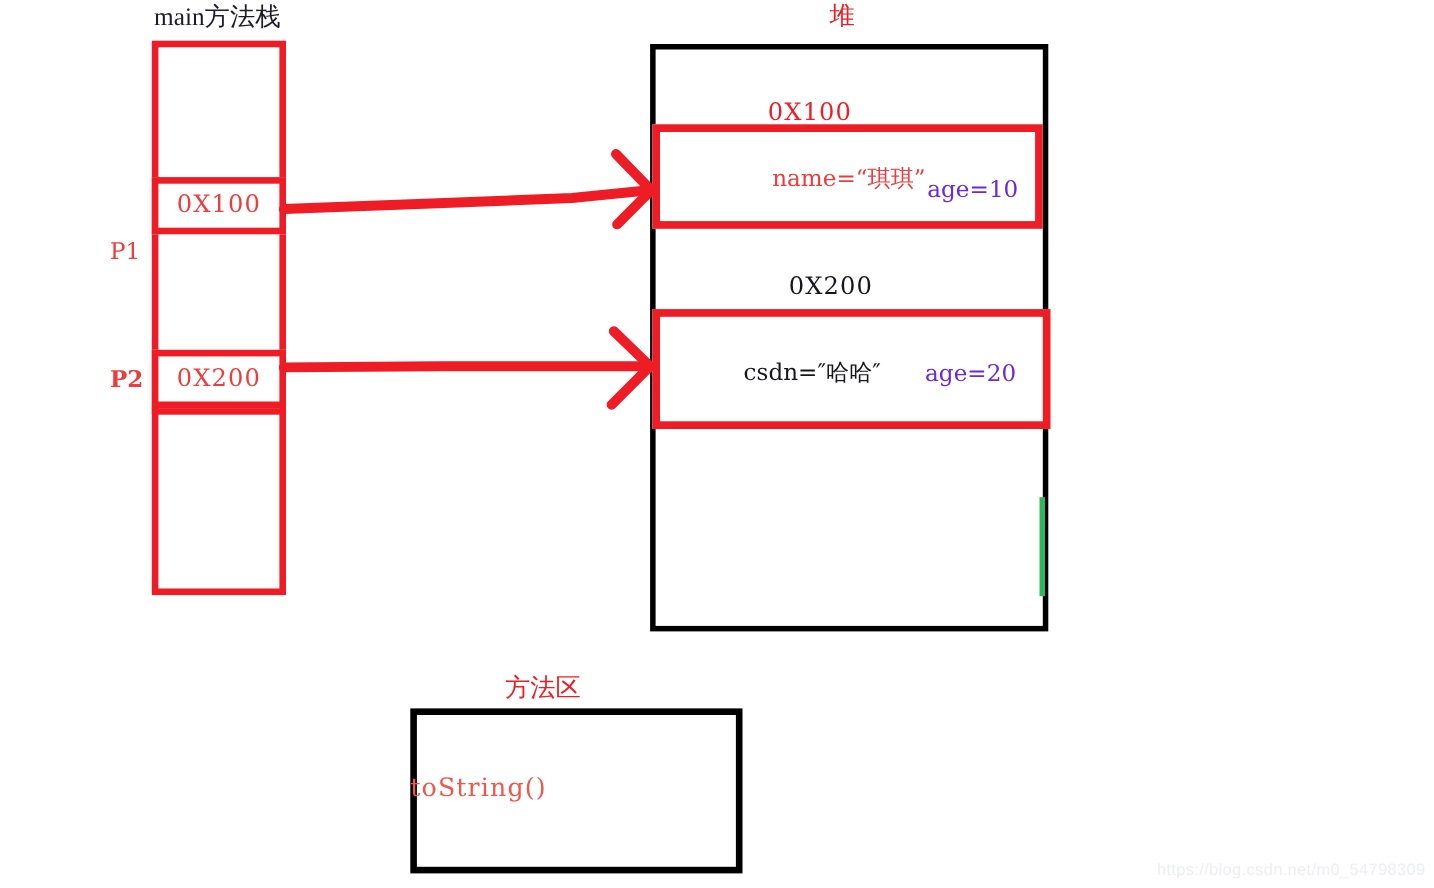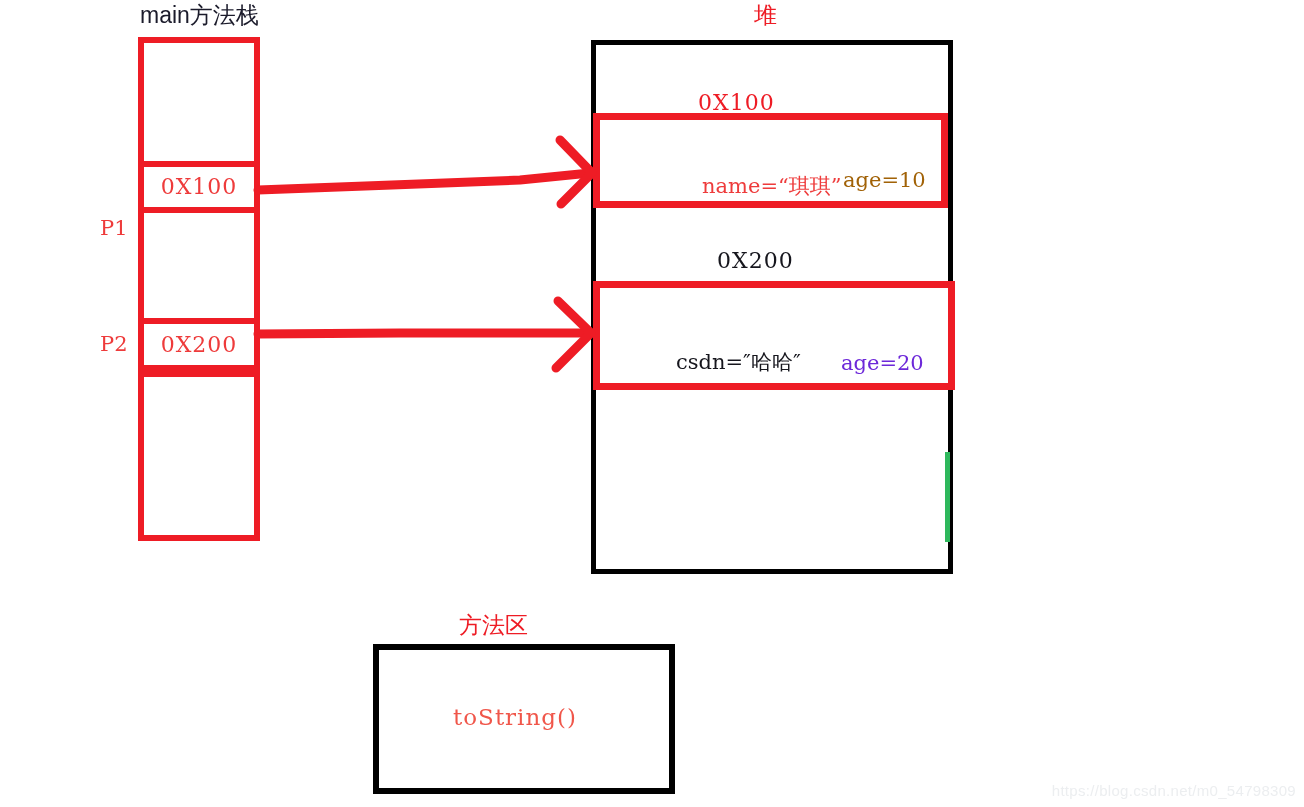--- a/index.html
+++ b/index.html
@@ -21,21 +21,21 @@
     white-space: nowrap;
     line-height: 1;
   }
 
   
   .title-stack {
     left: 140px;
     top: 4px;
     font-size: 23px;
     color: #1b1b2b;
-    font-family: Liberation Sans, sans-serif;
+    font-family: Liberation Serif, serif;
     letter-spacing: 0px;
   }
   .title-heap {
     left: 754px;
     top: 4px;
     font-size: 23px;
     color: #ee1c25;
     font-family: "DejaVu Serif", "Liberation Serif", serif;
   }
   .title-method {
@@ -118,40 +118,39 @@
     position: absolute;
     font-size: 22px;
     font-family: "DejaVu Serif", "Liberation Serif", serif;
     letter-spacing: 1px;
   }
   .obj-field {
     position: absolute;
     font-size: 21px;
     font-family: "DejaVu Serif", "Liberation Serif", serif;
     white-space: nowrap;
-    margin-top: 24px;
   }
 
   
   .method-box {
     position: absolute;
     left: 373px;
     top: 644px;
     width: 302px;
     height: 150px;
     border: 6px solid #000000;
     box-sizing: border-box;
     background: #ffffff;
   }
   .method-text {
     position: absolute;
     left: 373px;
     top: 704px;
     width: 284px;
-    text-align: center;
+    text-align: left;
     font-size: 23px;
     color: #f0564a;
     font-family: "DejaVu Serif", "Liberation Serif", serif;
     letter-spacing: 1px;
   }
 
   
   .arrow-svg {
     position: absolute;
     left: 0;
@@ -183,30 +182,30 @@
 
   <div class="stack-box"></div>
 
   <div class="stack-cellbox" style="top:161px;height:52px;"></div>
   <div class="stack-cellbox" style="top:318px;height:53px;"></div>
   <div class="stack-div" style="top:371px;"></div>
 
   <div class="lbl ptr-label" style="left:100px;top:176px;margin-top:42px;">P1</div>
   <div class="lbl slot-text" style="top:176px;">0X100</div>
 
-  <div class="lbl ptr-label" style="left:100px;top:334px;">P2</div>
+  <div class="lbl ptr-label" style="left:100px;top:334px;font-weight:bold;">P2</div>
   <div class="lbl slot-text" style="top:334px;">0X200</div>
 
   <div class="heap-box"></div>
   <div class="heap-green"></div>
 
   <div class="addr-label" style="left:698px;top:90px;color:#ee1c25;">0X100</div>
   <div class="obj-box" style="left:593px;top:113px;width:355px;height:95px;"></div>
   <div class="obj-field" style="left:702px;top:148px;color:#ee3b3b;">name=“琪琪”</div>
-  <div class="obj-field" style="left:843px;top:144px;color:#a16207;">age=10</div>
+  <div class="obj-field" style="left:843px;top:160px;color:#6d28d9;">age=10</div>
 
   <div class="addr-label" style="left:717px;top:248px;color:#16161d;">0X200</div>
   <div class="obj-box" style="left:593px;top:281px;width:362px;height:109px;"></div>
   <div class="obj-field" style="left:676px;top:324px;color:#16161d;">csdn=″哈哈″</div>
   <div class="obj-field" style="left:841px;top:327px;color:#6d28d9;">age=20</div>
 
   <div class="method-box"></div>
   <div class="method-text">toString()</div>
 
   <svg class="arrow-svg" viewBox="0 0 1304 807" xmlns="http://www.w3.org/2000/svg">

